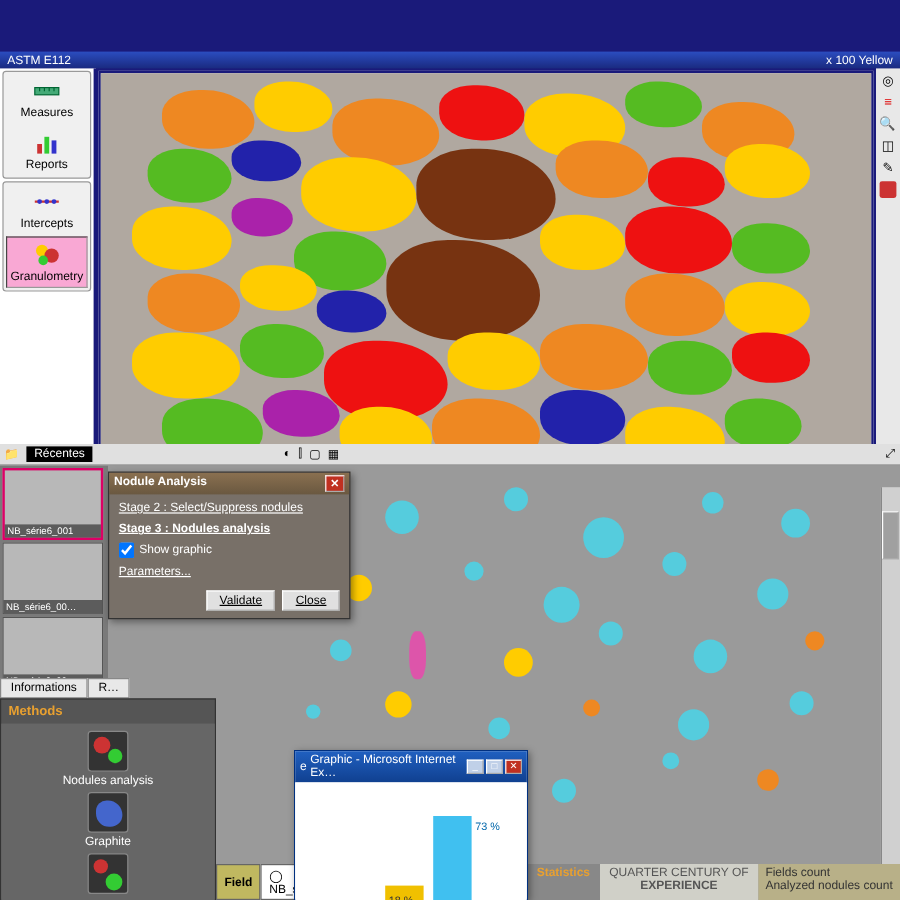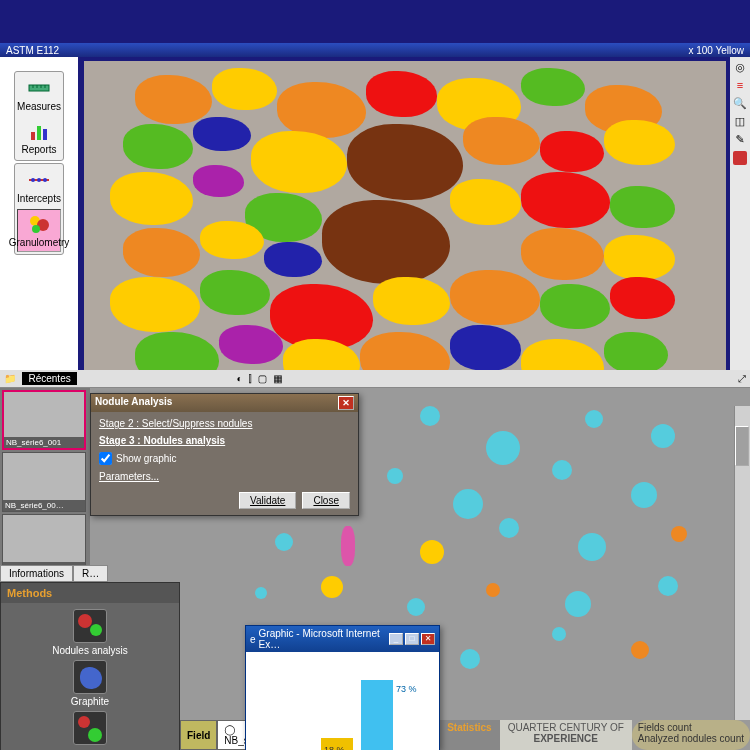--- a/index.html
+++ b/index.html
@@ -2,21 +2,21 @@
 <html><head>
 <meta charset="utf-8">
 <style>
 * { box-sizing: border-box; margin: 0; padding: 0; font-family: Tahoma, Arial, sans-serif; font-size: 10px; }
 body { width: 750px; height: 750px; overflow: hidden; background: #888; position: relative; }
 
 
 .top-app { position: absolute; top: 0; left: 0; width: 750px; height: 370px; background: #1a1a7a; }
 .titlebar { height: 14px; background: linear-gradient(to bottom,#2b4dc0,#1a2a80); color: #fff; display: flex; justify-content: space-between; padding: 0 6px; align-items: center; font-size: 9px; overflow: hidden; margin-top: 43px; }
 .top-body { display: flex; height: 356px; }
-.left-toolbar { width: 80px; background: #fff; border-right: 2px solid #1a1a7a; display: flex; flex-direction: column; gap: 2px; padding: 14px; }
+.left-toolbar { width: 80px; background: #fff; border-right: 2px solid #1a1a7a; display: flex; flex-direction: column; gap: 2px; padding: 2px; }
 .tool-group { background: #f0f0f0; border: 1px solid #999; border-radius: 3px; padding: 2px; display: flex; flex-direction: column; gap: 2px; }
 .tool-btn { display: flex; flex-direction: column; align-items: center; padding: 3px 2px; cursor: pointer; font-size: 9px; text-align: center; }
 .tool-icon { width: 24px; height: 22px; margin-bottom: 2px; }
 .tool-btn.active { background: #f9a8d4; border: 1px inset #999; }
 .canvas-area { flex: 1; background: #fff; position: relative; border: 2px solid #1a1a7a; margin: 2px; }
 .grain-img { width: 100%; height: 100%; background: #b0a8a0; position: relative; overflow: hidden; }
 .right-toolbar { width: 20px; background: #e8e8e8; display: flex; flex-direction: column; gap: 4px; padding: 4px 2px; align-items: center; }
 .right-toolbar div { width: 14px; height: 14px; font-size: 11px; text-align: center; cursor: pointer; }
 .hamburger { color: #d00; font-weight: bold; }
 
@@ -31,21 +31,21 @@
 .bot-body { display: flex; height: 362px; position: relative; }
 .thumb-col { width: 90px; background: #7a7a7a; padding: 2px; display: flex; flex-direction: column; gap: 2px; }
 .thumb { width: 84px; height: 60px; background: #b8b8b8; border: 1px solid #555; position: relative; }
 .thumb.sel { border: 2px solid #d06; }
 .thumb-label { position: absolute; bottom: 0; left: 0; right: 0; background: rgba(0,0,0,.5); color: #fff; font-size: 8px; padding: 1px 2px; white-space: nowrap; overflow: hidden; }
 .bot-main { flex: 1; position: relative; background: #8a8a8a; }
 .nodule-view { position: absolute; top: 0; left: 0; right: 0; bottom: 0; background: #9a9a9a; }
 .nblob { position: absolute; border-radius: 50%; }
 
 
-.dlg { position: absolute; top: 5px; left: 0; width: 269px; background: #787068; border: 1px solid #333; box-shadow: 2px 2px 6px rgba(0,0,0,.4); z-index: 10; }
+.dlg { position: absolute; top: 5px; left: 0; width: 202px; background: #787068; border: 1px solid #333; box-shadow: 2px 2px 6px rgba(0,0,0,.4); z-index: 10; }
 .dlg-title { background: linear-gradient(to bottom,#8a7050,#6a5840); color: #fff; padding: 2px 4px; display: flex; justify-content: space-between; font-size: 11px; font-weight: bold; }
 .dlg-close { background: #c03020; color: #fff; width: 16px; height: 14px; text-align: center; cursor: pointer; border: 1px outset #fff; font-size: 9px; line-height: 12px; }
 .dlg-body { padding: 6px 8px; color: #fff; font-size: 10px; display: flex; flex-direction: column; gap: 6px; }
 .dlg-body a { color: #fff; text-decoration: underline; cursor: pointer; }
 .dlg-body .bold { font-weight: bold; text-decoration: underline; }
 .dlg-check { display: flex; align-items: center; gap: 4px; }
 .dlg-btns { display: flex; gap: 6px; justify-content: flex-end; margin-top: 4px; }
 .winbtn { background: #e0e0e0; border: 1px outset #fff; padding: 2px 10px; cursor: pointer; color: #000; font-size: 10px; text-decoration: underline; }
 
 
@@ -67,21 +67,21 @@
 .gwin-body { height: 104px; position: relative; background: #fff; padding: 4px; }
 .bar { position: absolute; bottom: 0; width: 32px; }
 .bar-label { position: absolute; font-size: 9px; white-space: nowrap; }
 
 
 .data-strip { position: absolute; bottom: 0; left: 180px; right: 0; height: 30px; display: flex; }
 .ds-cell { border: 1px solid #666; padding: 2px 6px; font-size: 10px; background: #e0d890; display: flex; flex-direction: column; justify-content: center; }
 .ds-head { background: #c0b860; font-weight: bold; text-align: center; }
 .stats-box { background: #888; color: #e8a030; font-weight: bold; padding: 2px 8px; }
 .exp-box { background: #d0d0c8; color: #555; padding: 2px 8px; font-size: 8px; text-align: center; }
-.fields-box { background: #b8b088; color: #333; padding: 2px 6px; font-size: 9px; border-radius: 15px; }
+.fields-box { background: #b8b088; color: #333; padding: 2px 6px; font-size: 9px; }
 
 .vscroll { position: absolute; right: 0; top: 18px; bottom: 30px; width: 16px; background: #d0d0d0; border-left: 1px solid #888; }
 .vscroll-thumb { position: absolute; top: 20px; width: 14px; height: 40px; background: #a0a0a0; border: 1px outset #fff; left: 0; }
 </style>
 </head>
 <body>
 
 <div class="top-app">
   <div class="titlebar">
     <span>ASTM E112</span>

